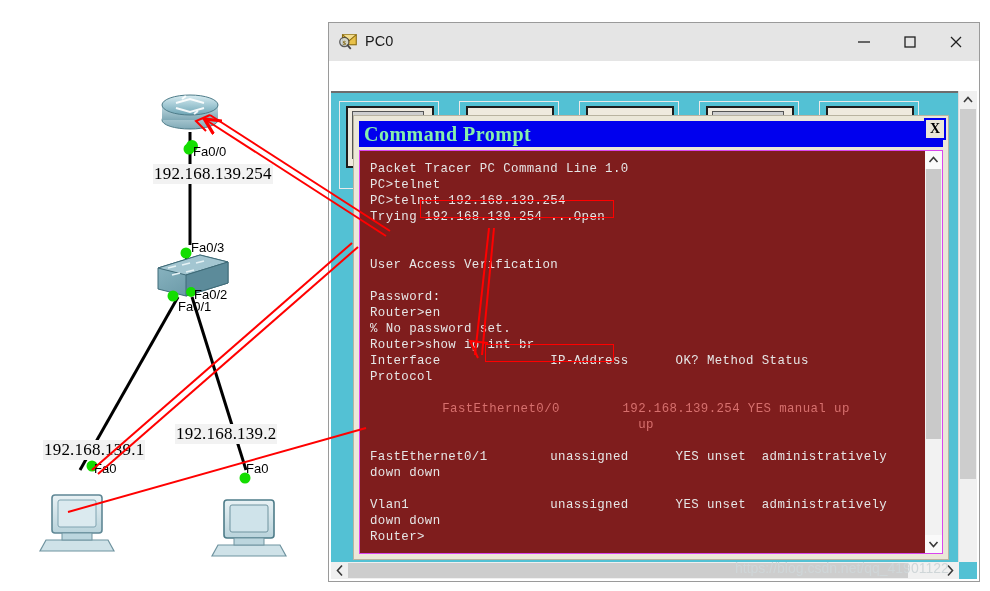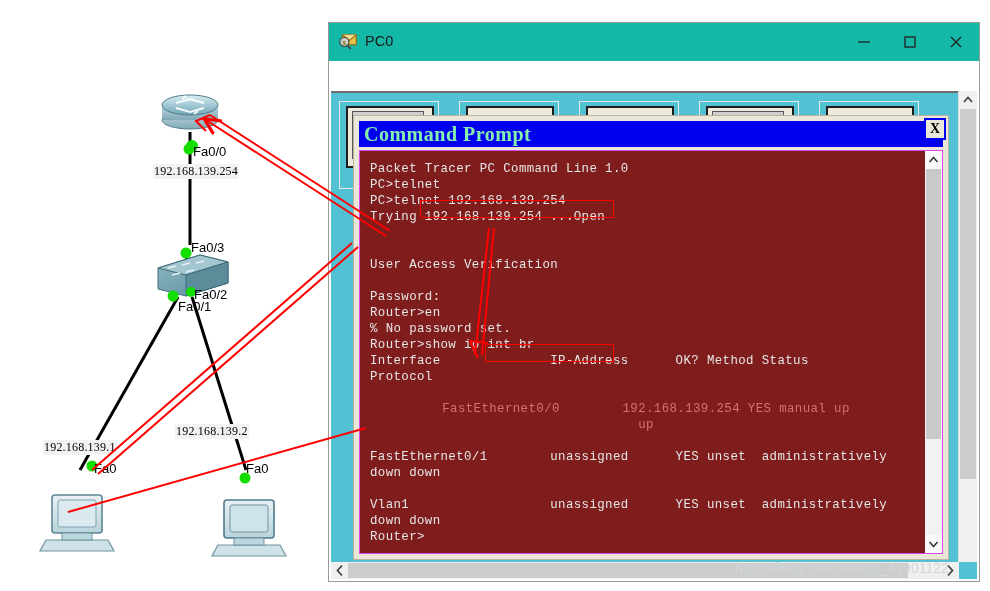--- a/index.html
+++ b/index.html
@@ -6,34 +6,34 @@
   body{
     width:990px;height:591px;overflow:hidden;position:relative;
     background:#ffffff;
     font-family:"Liberation Sans", sans-serif;
   }
 
   
   #topology{position:absolute;left:0;top:0;width:330px;height:591px;background:#fff;overflow:hidden;}
   #topo-svg{position:absolute;left:0;top:0;}
   .netlabel{
-    position:absolute;font-family:"Liberation Serif", serif;font-size:12px;color:#000;
+    position:absolute;font-family:"Liberation Serif", serif;font-size:17px;color:#000;
     background:#f2f2f2;padding:0 1px;white-space:nowrap;letter-spacing:.2px;
   }
   .iflabel{
     position:absolute;font-family:"Liberation Sans", sans-serif;font-size:13px;color:#000;
     white-space:nowrap;
   }
 
   
   #pt-window{
     position:absolute;left:328px;top:22px;width:652px;height:560px;
     background:#ffffff;border:1px solid #9a9a9a;box-sizing:border-box;
   }
-  #titlebar{height:38px;position:relative;background:#14b8a6;}
+  #titlebar{height:38px;position:relative;background:#e5e5e5;}
   #title-icon{position:absolute;left:8px;top:8px;width:22px;height:22px;}
   #title-text{position:absolute;left:36px;top:10px;font-size:14.5px;color:#1b1b1b;}
   .wbtn{position:absolute;top:0;width:46px;height:38px;cursor:default;}
   .wbtn svg{position:absolute;left:50%;top:50%;transform:translate(-50%,-50%);}
   #btn-min{right:92px;} #btn-max{right:46px;} #btn-close{right:0px;}
 
   
   #tabbar{position:absolute;left:0;top:38px;width:100%;height:30px;background:#f0f0f0;border-bottom:0;}
   .tab{
     position:absolute;top:0;height:30px;line-height:30px;text-align:center;

